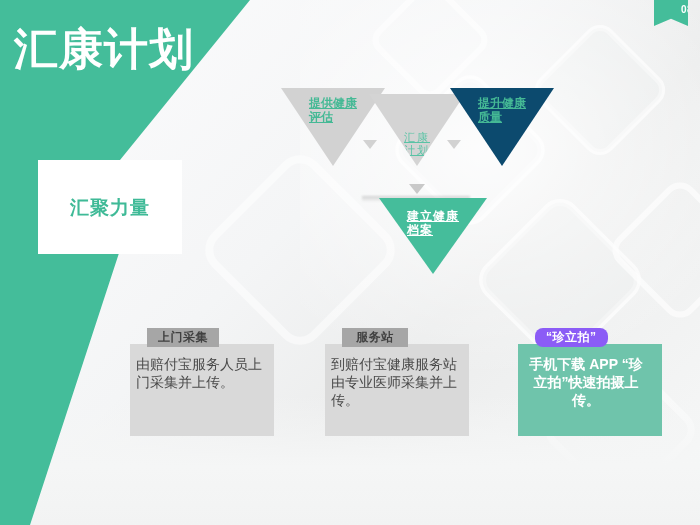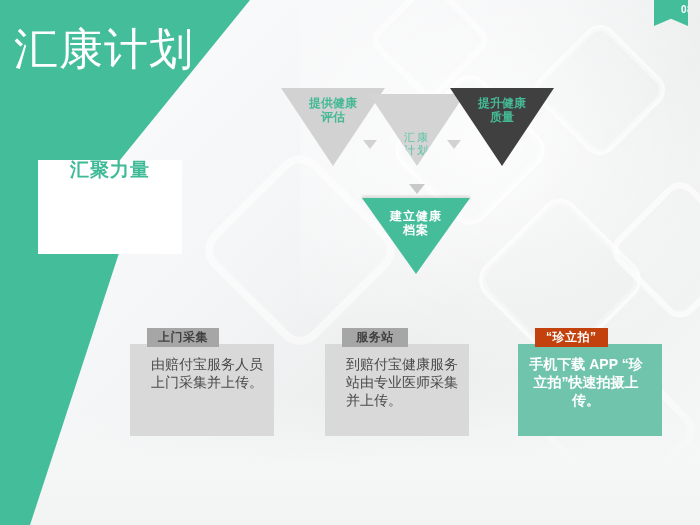--- a/index.html
+++ b/index.html
@@ -56,37 +56,38 @@
     background: #44bd9a;
     clip-path: polygon(0 0, 250px 0, 120px 160px, 120px 250px, 30px 525px, 0 525px);
   }
 
   
   .title {
     position: absolute;
     left: 14px;
     top: 26px;
     font-size: 44px;
-    font-weight: normal;
+    font-weight: bold;
     color: #ffffff;
     letter-spacing: 1px;
     line-height: 1.05;
     white-space: nowrap;
   }
 
   
   .slogan-card {
     position: absolute;
     left: 38px;
     top: 160px;
     width: 144px;
     height: 94px;
     background: #ffffff;
     display: flex;
     flex-direction: column;
+    justify-content: center;
     align-items: center;
     gap: 22px;
   }
   .slogan-line {
     font-size: 19px;
     font-weight: bold;
     color: #3fba97;
     letter-spacing: 1px;
     line-height: 1;
   }
@@ -115,24 +116,25 @@
   
   .tri {
     position: absolute;
     display: flex;
     align-items: flex-start;
     justify-content: center;
     box-sizing: border-box;
     clip-path: polygon(0 0, 100% 0, 50% 100%);
   }
   .tri-label {
-    text-align: center;
+    text-align: left;
     line-height: 1.15;
     font-weight: bold;
     white-space: pre-line;
+    text-decoration: underline;
   }
 
   .tri-left {
     left: 281px;
     top: 88px;
     width: 104px;
     height: 78px;
     background: #d2d2d2;
   }
   .tri-left .tri-label {
@@ -154,30 +156,30 @@
     color: #59c3a5;
     letter-spacing: 2px;
     font-weight: normal;
   }
 
   .tri-right {
     left: 450px;
     top: 88px;
     width: 104px;
     height: 78px;
-    background: #404040;
+    background: #0c4a6e;
   }
   .tri-right .tri-label {
     padding-top: 9px;
     font-size: 12px;
     color: #45b995;
   }
 
   .tri-bottom {
-    left: 362px;
+    left: 379px;
     top: 198px;
     width: 108px;
     height: 76px;
     background: #45bd9b;
   }
   .tri-bottom .tri-label {
     padding-top: 12px;
     font-size: 12px;
     color: #ffffff;
     letter-spacing: 1px;
@@ -219,21 +221,21 @@
     position: absolute;
     top: 22px;
     width: 144px;
     height: 92px;
     box-sizing: border-box;
   }
   .info-body {
     width: 100%;
     height: 100%;
     box-sizing: border-box;
-    padding: 12px 10px 8px 21px;
+    padding: 12px 10px 8px 6px;
     font-size: 14px;
     line-height: 1.28;
     color: #4a4a4a;
     background: #d9d9d9;
   }
   .info-head {
     position: absolute;
     left: 17px;
     top: -16px;
     min-width: 66px;
@@ -256,22 +258,23 @@
   .box-3 { left: 518px; }
 
   .box-3 .info-body {
     background: #6fc4ab;
     color: #ffffff;
     font-weight: bold;
     text-align: center;
     padding: 12px 14px 8px 6px;
   }
   .box-3 .info-head {
-    background: #c2410c;
-    color: #ffffff;
+    background: #8b5cf6;
+    color: #ffffff;
+    border-radius: 8px;
   }
 
   .info-shadow {
     position: absolute;
     left: 3px;
     top: 3px;
     width: 144px;
     height: 92px;
     background: rgba(130,130,130,0.16);
     filter: blur(2px);

